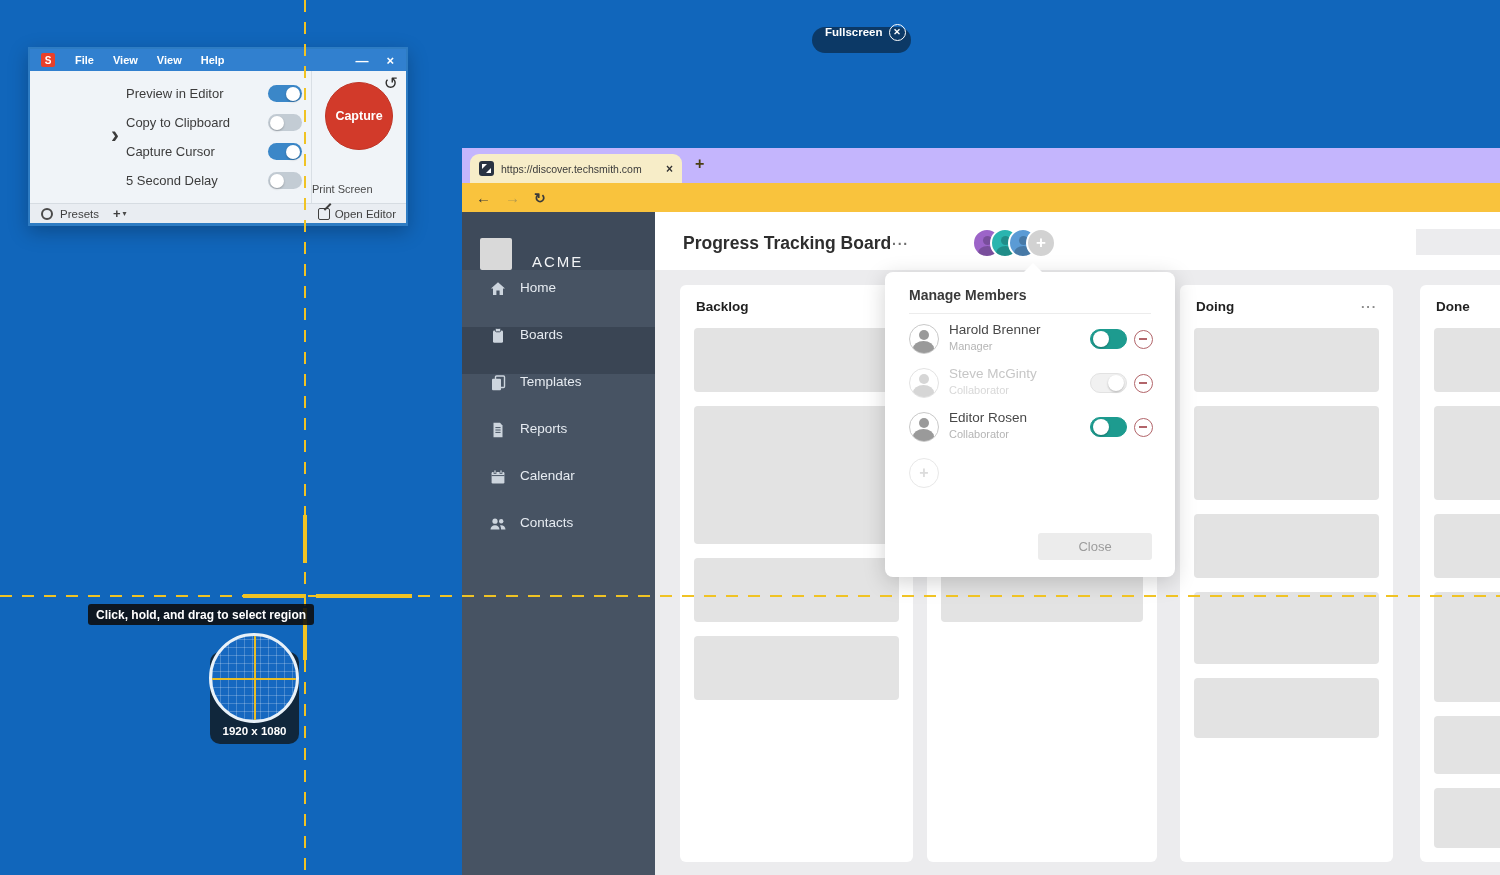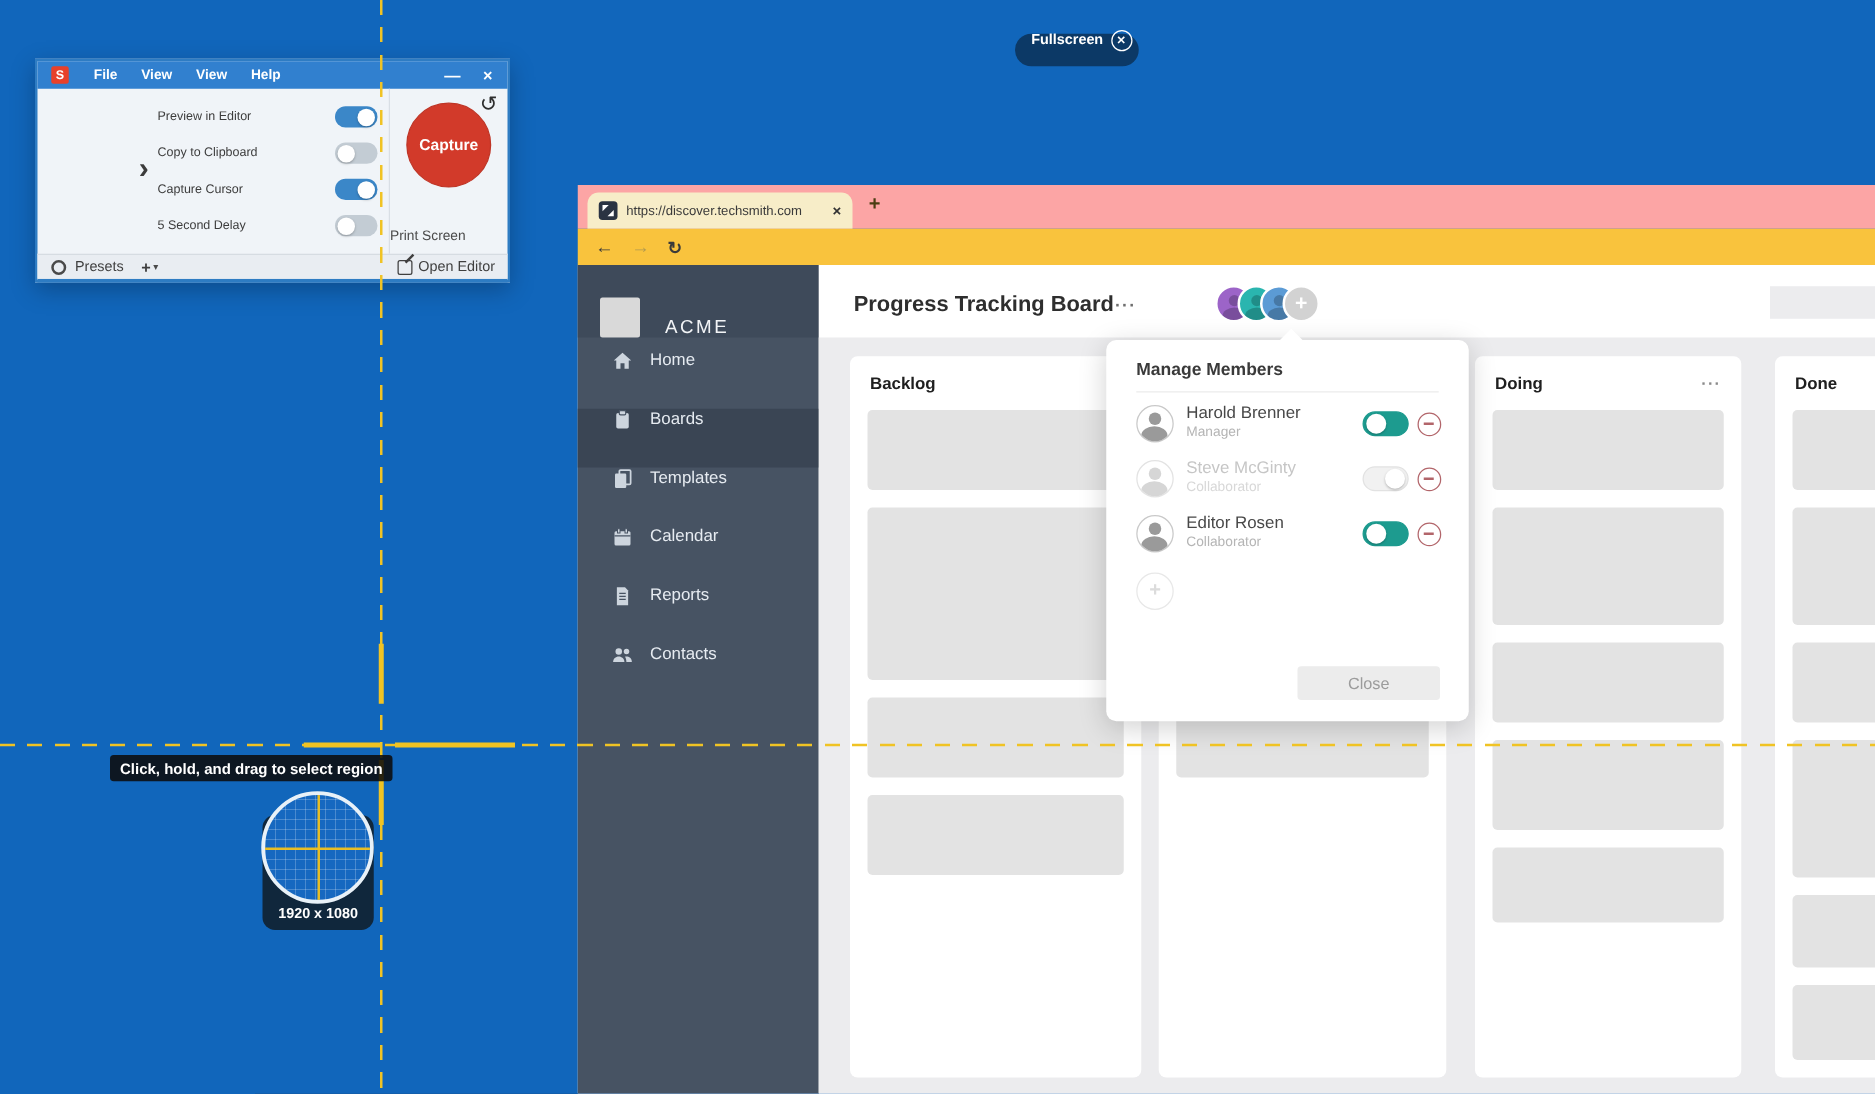--- a/index.html
+++ b/index.html
@@ -42,21 +42,21 @@
   .cam-icon{width:16px;height:11px;background:#4a4f55;border-radius:2px;position:relative}
   .cam-icon::before{content:'';position:absolute;left:5px;top:2.5px;width:6px;height:6px;
     border-radius:50%;background:#e3e9ef}
   .cam-icon::after{content:'';position:absolute;left:2px;top:-2px;width:5px;height:2px;background:#4a4f55}
   .vid-icon{width:13px;height:9px;background:#4a4f55;border-radius:1px;position:relative;margin-top:2px}
   .vid-icon::after{content:'';position:absolute;right:-5px;top:0.5px;border-left:5px solid #4a4f55;
     border-top:4px solid transparent;border-bottom:4px solid transparent}
   .sn-chevron{position:absolute;left:81px;top:50px;font-size:24px;color:#3c3c3c;font-weight:bold}
   .sn-options{position:absolute;left:96px;top:8px;width:176px}
   .sn-optrow{height:29px;display:flex;align-items:center;justify-content:space-between}
-  .sn-optrow .lbl{font-size:10px;color:#3c3c3c}
+  .sn-optrow .lbl{font-size:13px;color:#3c3c3c}
   .stoggle{width:34px;height:17px;border-radius:9px;background:#c3ccd4;position:relative}
   .stoggle .knob{position:absolute;top:1.5px;left:2px;width:14px;height:14px;border-radius:50%;
     background:#fff;box-shadow:0 1px 2px rgba(0,0,0,.25)}
   .stoggle.on{background:#3b87c8}
   .stoggle.on .knob{left:auto;right:2px}
   .sn-right{position:absolute;left:281px;top:0;width:95px;height:132px;border-left:1px solid #d9dfe5}
   .sn-reset{position:absolute;right:8px;top:2px;font-size:17px;color:#2f2f2f}
   .capture-btn{position:absolute;left:50%;transform:translateX(-50%);top:11px;width:68px;height:68px;
     border-radius:50%;background:#d23a2a;border:1px solid #bf3526;color:#fff;font-size:12.5px;
     font-weight:bold;display:flex;align-items:center;justify-content:center}
@@ -182,21 +182,21 @@
 <body>
 
 <div id="desktop" style="background: rgb(17, 102, 187);">
 
   <div class="fullscreen-pill">
     <span>Fullscreen</span>
     <span class="fs-icon">✕</span>
   </div>
 
   <div id="browser">
-    <div class="tabstrip" style="background: #fca5a5;">
+    <div class="tabstrip" style="background: #c4b5fd;">
       <div class="tab">
         <span class="favicon"></span>
         <span class="tab-title">https://discover.techsmith.com</span>
         <span class="tab-close">×</span>
       </div>
       <span class="newtab">+</span>
     </div>
     <div class="toolbar" style="background: rgb(249, 195, 61);">
       <span class="nav-arrow">←</span>
       <span class="nav-arrow fwd">→</span>
@@ -226,35 +226,35 @@
           </div>
           <div class="nav-item">
             <svg width="18" height="18" viewBox="0 0 18 18">
                 <rect x="6.5" y="2" width="9" height="11.5" rx="1" fill="none" stroke="#cdd5de" stroke-width="1.4"></rect>
                 <rect x="3" y="4.8" width="9" height="11.5" rx="1" fill="#cdd5de"></rect>
               </svg>
             <span class="nav-label">Templates</span>
           </div>
           <div class="nav-item">
             <svg width="18" height="18" viewBox="0 0 18 18">
+                <path fill="#cdd5de" d="M4.5 1.8h6.5l2.5 2.6v11.8h-9Z"></path>
+                <line x1="6.4" y1="6.6" x2="11.6" y2="6.6" stroke="#475363" stroke-width="1"></line>
+                <line x1="6.4" y1="9" x2="11.6" y2="9" stroke="#475363" stroke-width="1"></line>
+                <line x1="6.4" y1="11.4" x2="11.6" y2="11.4" stroke="#475363" stroke-width="1"></line>
+              </svg>
+            <span class="nav-label">Reports</span>
+          </div>
+          <div class="nav-item">
+            <svg width="18" height="18" viewBox="0 0 18 18">
                 <rect x="2.6" y="4" width="12.8" height="11.4" rx="1.2" fill="#cdd5de"></rect>
                 <rect x="5" y="2" width="2" height="3.4" fill="#cdd5de" stroke="#475363" stroke-width=".8"></rect>
                 <rect x="11" y="2" width="2" height="3.4" fill="#cdd5de" stroke="#475363" stroke-width=".8"></rect>
                 <line x1="2.6" y1="7.6" x2="15.4" y2="7.6" stroke="#475363" stroke-width="1"></line>
               </svg>
             <span class="nav-label">Calendar</span>
-          </div>
-          <div class="nav-item">
-            <svg width="18" height="18" viewBox="0 0 18 18">
-                <path fill="#cdd5de" d="M4.5 1.8h6.5l2.5 2.6v11.8h-9Z"></path>
-                <line x1="6.4" y1="6.6" x2="11.6" y2="6.6" stroke="#475363" stroke-width="1"></line>
-                <line x1="6.4" y1="9" x2="11.6" y2="9" stroke="#475363" stroke-width="1"></line>
-                <line x1="6.4" y1="11.4" x2="11.6" y2="11.4" stroke="#475363" stroke-width="1"></line>
-              </svg>
-            <span class="nav-label">Reports</span>
           </div>
           <div class="nav-item">
             <svg width="18" height="18" viewBox="0 0 18 18">
                 <circle cx="6" cy="6.2" r="2.6" fill="#cdd5de"></circle>
                 <circle cx="12.2" cy="6.2" r="2.2" fill="#cdd5de"></circle>
                 <path fill="#cdd5de" d="M1.5 14.6c0-2.6 2-4.4 4.5-4.4s4.5 1.8 4.5 4.4Z"></path>
                 <path fill="#cdd5de" d="M11 10.4c2.4-.6 5.5.8 5.5 4.2h-4.4c0-1.8-.4-3.2-1.1-4.2Z"></path>
               </svg>
             <span class="nav-label">Contacts</span>
           </div>

